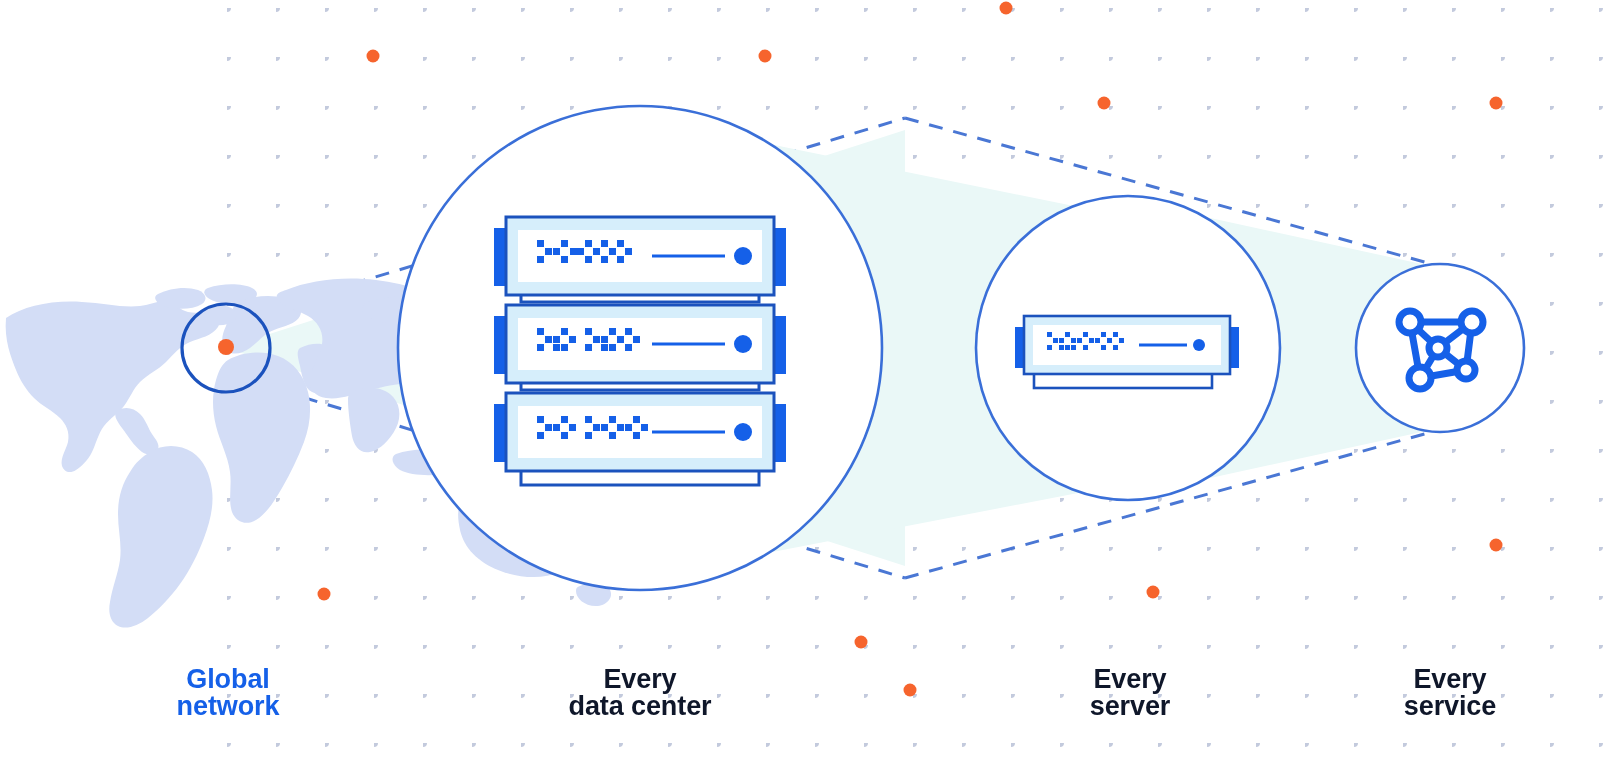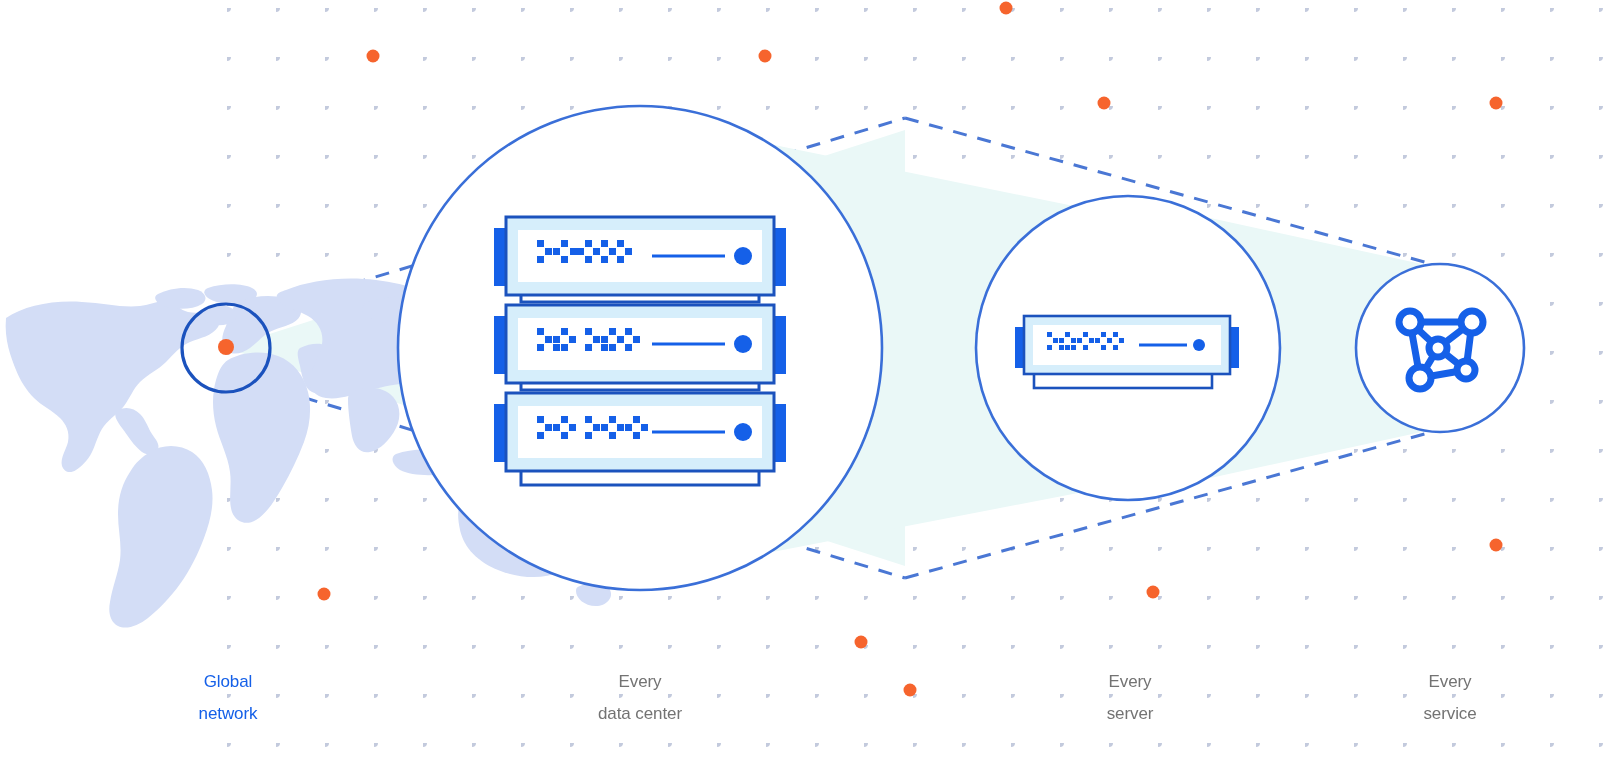--- a/index.html
+++ b/index.html
@@ -20,27 +20,27 @@
   #scene {
     position: absolute;
     inset: 0;
     width: 1620px;
     height: 782px;
   }
   .label {
     position: absolute;
     text-align: center;
     font-family: "Liberation Sans", sans-serif;
-    font-size: 17px;
-    font-weight: 400;
-    line-height: 32px;
+    font-size: 27px;
+    font-weight: 700;
+    line-height: 27px;
     letter-spacing: -0.1px;
     white-space: pre-line;
   }
-  .label.dark { color: #737373; }
+  .label.dark { color: #0f172a; }
   .label.brand { color: #1560e8; }
   #lbl-global   { left: 128px;  top: 666px; width: 200px; }
   #lbl-dc       { left: 540px;  top: 666px; width: 200px; }
   #lbl-server   { left: 1030px; top: 666px; width: 200px; }
   #lbl-service  { left: 1350px; top: 666px; width: 200px; }
 </style>
 </head>
 <body>
 
 <div id="stage">

